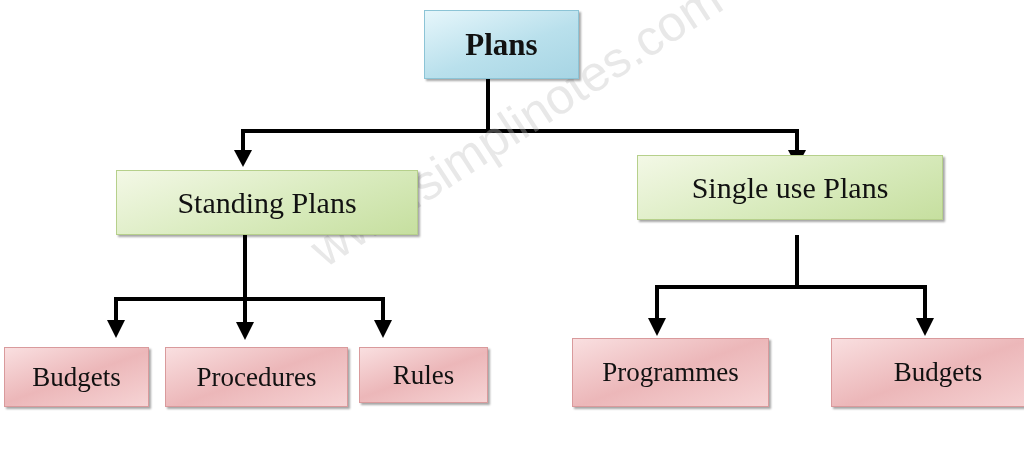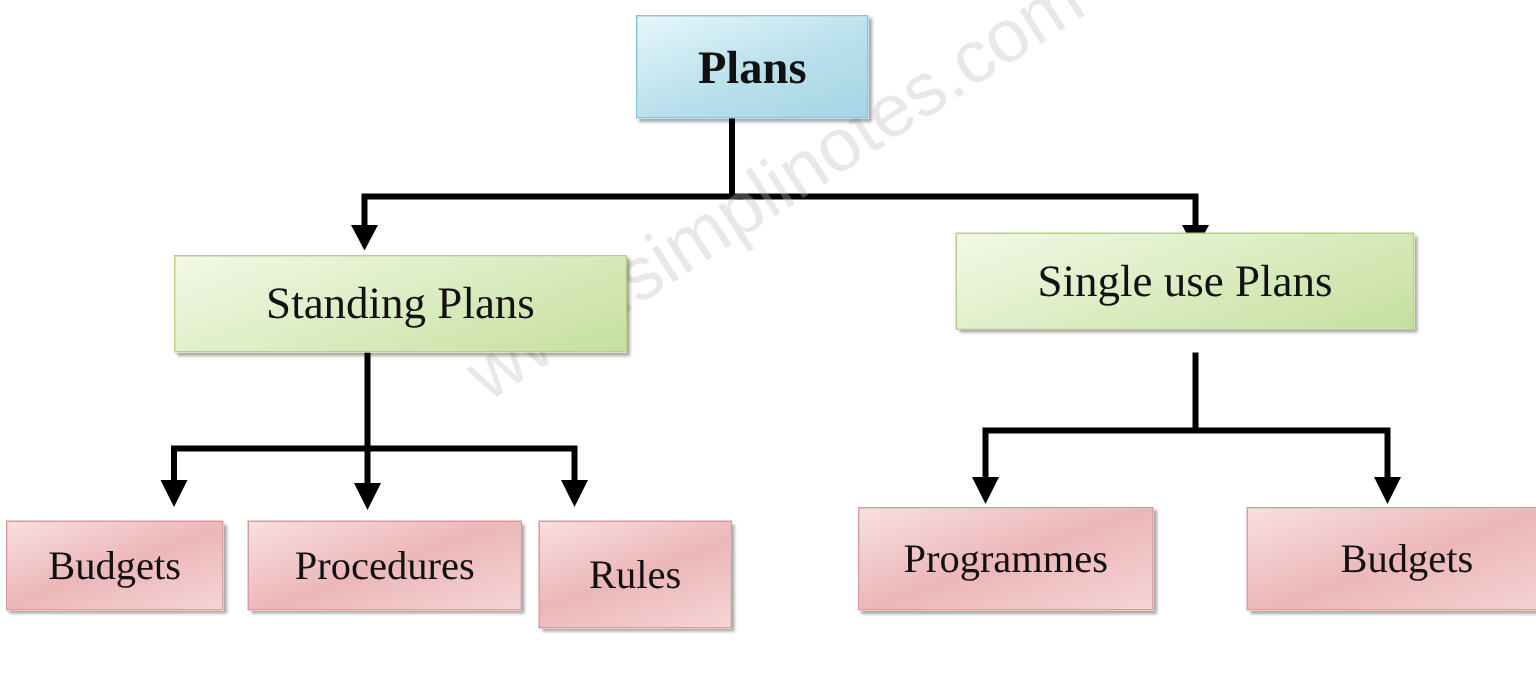--- a/index.html
+++ b/index.html
@@ -47,16 +47,16 @@
 
 <div class="watermark">www.simplinotes.com</div>
 
 <div class="node root" style="left:424px;top:10px;width:155px;height:69px;">Plans</div>
 
 <div class="node mid" style="left:116px;top:170px;width:302px;height:65px;">Standing Plans</div>
 <div class="node mid" style="left:609px;top:155px;width:306px;height:65px;margin-left:28px;">Single use Plans</div>
 
 <div class="node leaf" style="left:4px;top:347px;width:145px;height:60px;">Budgets</div>
 <div class="node leaf" style="left:165px;top:347px;width:183px;height:60px;font-family:Liberation Serif, serif;">Procedures</div>
-<div class="node leaf" style="left:359px;top:347px;width:129px;height:72px;">Rules</div>
+<div class="node leaf" style="left:359px;top:347px;width:129px;height:56px;">Rules</div>
 
 <div class="node leaf" style="left:572px;top:338px;width:197px;height:69px;">Programmes</div>
 <div class="node leaf" style="left:831px;top:338px;width:214px;height:69px;">Budgets</div>
 
 </body></html>

